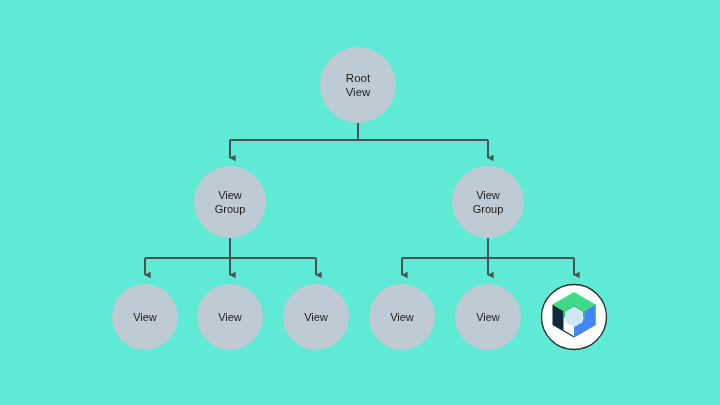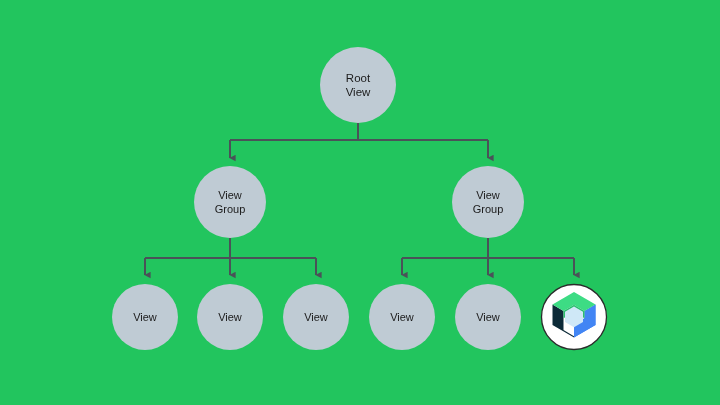--- a/index.html
+++ b/index.html
@@ -10,21 +10,21 @@
   body {
     width: 720px;
     height: 405px;
     font-family: "Liberation Sans", sans-serif;
     overflow: hidden;
   }
   #canvas {
     position: relative;
     width: 720px;
     height: 405px;
-    background: #22c55e;
+    background: #5eead4;
   }
   #tree-svg {
     position: absolute;
     top: 0;
     left: 0;
     width: 720px;
     height: 405px;
   }
   .node-label {
     font-family: "Liberation Sans", sans-serif;

